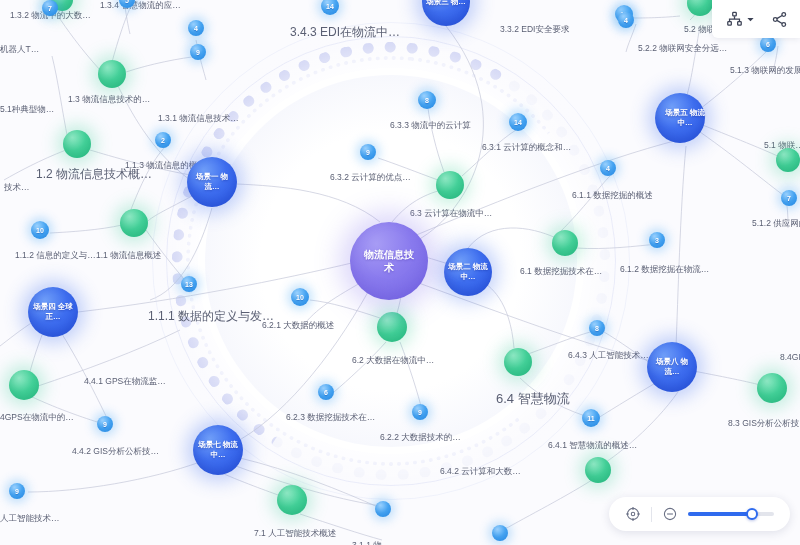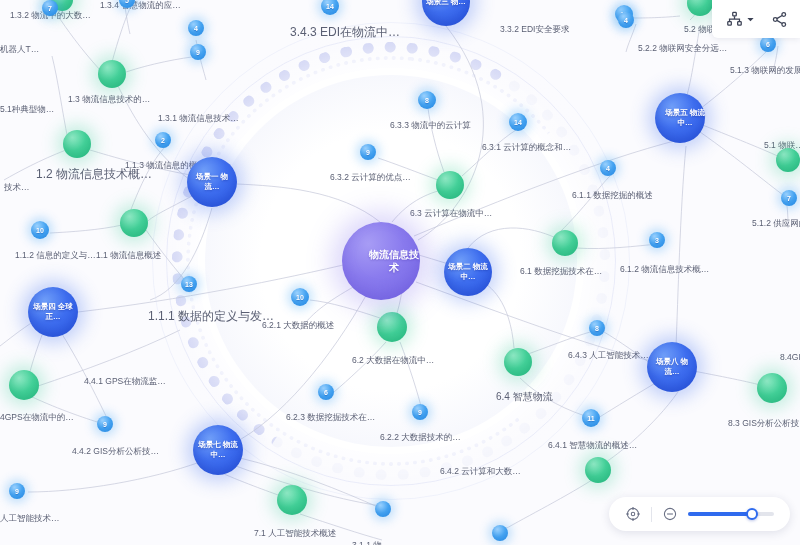--- a/index.html
+++ b/index.html
@@ -233,27 +233,27 @@
       <div style="position: absolute; white-space: nowrap; color: rgb(90, 95, 115); font-size: 8.5px; left: 684px; top: 24px;">5.2 物联网安…</div>
       <div style="position: absolute; white-space: nowrap; color: rgb(90, 95, 115); font-size: 8.5px; left: 594px; top: 43px; margin-left: 44px;">5.2.2 物联网安全分远…</div>
       <div style="position: absolute; white-space: nowrap; color: rgb(90, 95, 115); font-size: 8.5px; left: 730px; top: 65px;">5.1.3 物联网的发展…</div>
       <div style="position: absolute; white-space: nowrap; color: rgb(90, 95, 115); font-size: 8.5px; left: 764px; top: 140px;">5.1 物联…</div>
       <div style="position: absolute; white-space: nowrap; color: rgb(90, 95, 115); font-size: 8.5px; left: 752px; top: 218px;">5.1.2 供应网的应…</div>
       <div style="position: absolute; white-space: nowrap; color: rgb(90, 95, 115); font-size: 8.5px; left: 390px; top: 120px;">6.3.3 物流中的云计算</div>
       <div style="position: absolute; white-space: nowrap; color: rgb(90, 95, 115); font-size: 8.5px; left: 482px; top: 142px;">6.3.1 云计算的概念和…</div>
       <div style="position: absolute; white-space: nowrap; color: rgb(90, 95, 115); font-size: 8.5px; left: 330px; top: 172px;">6.3.2 云计算的优点…</div>
       <div style="position: absolute; white-space: nowrap; color: rgb(90, 95, 115); font-size: 8.5px; left: 410px; top: 208px;">6.3 云计算在物流中…</div>
       <div style="position: absolute; white-space: nowrap; color: rgb(90, 95, 115); font-size: 8.5px; left: 572px; top: 190px;">6.1.1 数据挖掘的概述</div>
-      <div style="position: absolute; white-space: nowrap; color: rgb(90, 95, 115); font-size: 8.5px; left: 620px; top: 264px;">6.1.2 物流信息技术概…</div>
+      <div style="position: absolute; white-space: nowrap; color: rgb(90, 95, 115); font-size: 8.5px; left: 620px; top: 264px;">6.1.2 数据挖掘在物流…</div>
       <div style="position: absolute; white-space: nowrap; color: rgb(90, 95, 115); font-size: 8.5px; left: 520px; top: 266px;">6.1 数据挖掘技术在…</div>
       <div style="position: absolute; white-space: nowrap; color: rgb(90, 95, 115); font-size: 8.5px; left: 262px; top: 320px;">6.2.1 大数据的概述</div>
       <div style="position: absolute; white-space: nowrap; color: rgb(90, 95, 115); font-size: 8.5px; left: 352px; top: 355px;">6.2 大数据在物流中…</div>
       <div style="position: absolute; white-space: nowrap; color: rgb(90, 95, 115); font-size: 8.5px; left: 286px; top: 412px;">6.2.3 数据挖掘技术在…</div>
       <div style="position: absolute; white-space: nowrap; color: rgb(90, 95, 115); font-size: 8.5px; left: 380px; top: 432px;">6.2.2 大数据技术的…</div>
-      <div style="position: absolute; white-space: nowrap; color: rgb(90, 95, 115); font-size: 10px; left: 496px; top: 390px;">6.4 智慧物流</div>
+      <div style="position: absolute; white-space: nowrap; color: rgb(90, 95, 115); font-size: 13px; left: 496px; top: 390px;">6.4 智慧物流</div>
       <div style="position: absolute; white-space: nowrap; color: rgb(90, 95, 115); font-size: 8.5px; left: 568px; top: 350px;">6.4.3 人工智能技术…</div>
       <div style="position: absolute; white-space: nowrap; color: rgb(90, 95, 115); font-size: 8.5px; left: 548px; top: 440px;">6.4.1 智慧物流的概述…</div>
       <div style="position: absolute; white-space: nowrap; color: rgb(90, 95, 115); font-size: 8.5px; left: 440px; top: 466px;">6.4.2 云计算和大数…</div>
       <div style="position: absolute; white-space: nowrap; color: rgb(90, 95, 115); font-size: 8.5px; left: 728px; top: 418px;">8.3 GIS分析公析技…</div>
       <div style="position: absolute; white-space: nowrap; color: rgb(90, 95, 115); font-size: 8.5px; left: 780px; top: 352px;">8.4GI…</div>
       <div style="position: absolute; white-space: nowrap; color: rgb(90, 95, 115); font-size: 8.5px; left: 84px; top: 376px;">4.4.1 GPS在物流监…</div>
       <div style="position: absolute; white-space: nowrap; color: rgb(90, 95, 115); font-size: 8.5px; left: 0px; top: 412px;">4GPS在物流中的…</div>
       <div style="position: absolute; white-space: nowrap; color: rgb(90, 95, 115); font-size: 8.5px; left: 72px; top: 446px;">4.4.2 GIS分析公析技…</div>
       <div style="position: absolute; white-space: nowrap; color: rgb(90, 95, 115); font-size: 8.5px; left: 0px; top: 513px;">人工智能技术…</div>
       <div style="position: absolute; white-space: nowrap; color: rgb(90, 95, 115); font-size: 8.5px; left: 254px; top: 528px;">7.1 人工智能技术概述</div>
@@ -372,21 +372,21 @@
         <div class="lbl">场景五 物流中…</div>
       </div>
       <div class="node hub" style="left: 193px; top: 425px; width: 50px; height: 50px;">
         <div class="lbl">场景七 物流中…</div>
       </div>
       <div class="node hub" style="left: 647px; top: 342px; width: 50px; height: 50px;">
         <div class="lbl">场景八 物流…</div>
       </div>
     </div>
 
-  <div class="node" id="node-center" style="left:342px; top:222px;justify-content:flex-end;">
+  <div class="node" id="node-center" style="left:350px; top:222px;">
     <div class="lbl">物流信息技术</div>
   </div>
 
   <div id="toolbar">
     <div class="tb-item">
       <svg class="icn" width="17" height="17" viewBox="0 0 24 24">
         <rect x="9.5" y="2" width="5" height="5" rx="1" fill="none" stroke="#3c4255" stroke-width="1.8"></rect>
         <rect x="2.5" y="15" width="5" height="5" rx="1" fill="none" stroke="#3c4255" stroke-width="1.8"></rect>
         <rect x="16.5" y="15" width="5" height="5" rx="1" fill="none" stroke="#3c4255" stroke-width="1.8"></rect>
         <path d="M12 7.5 V11 M5 15 V11.5 H19 V15" fill="none" stroke="#3c4255" stroke-width="1.8"></path>

